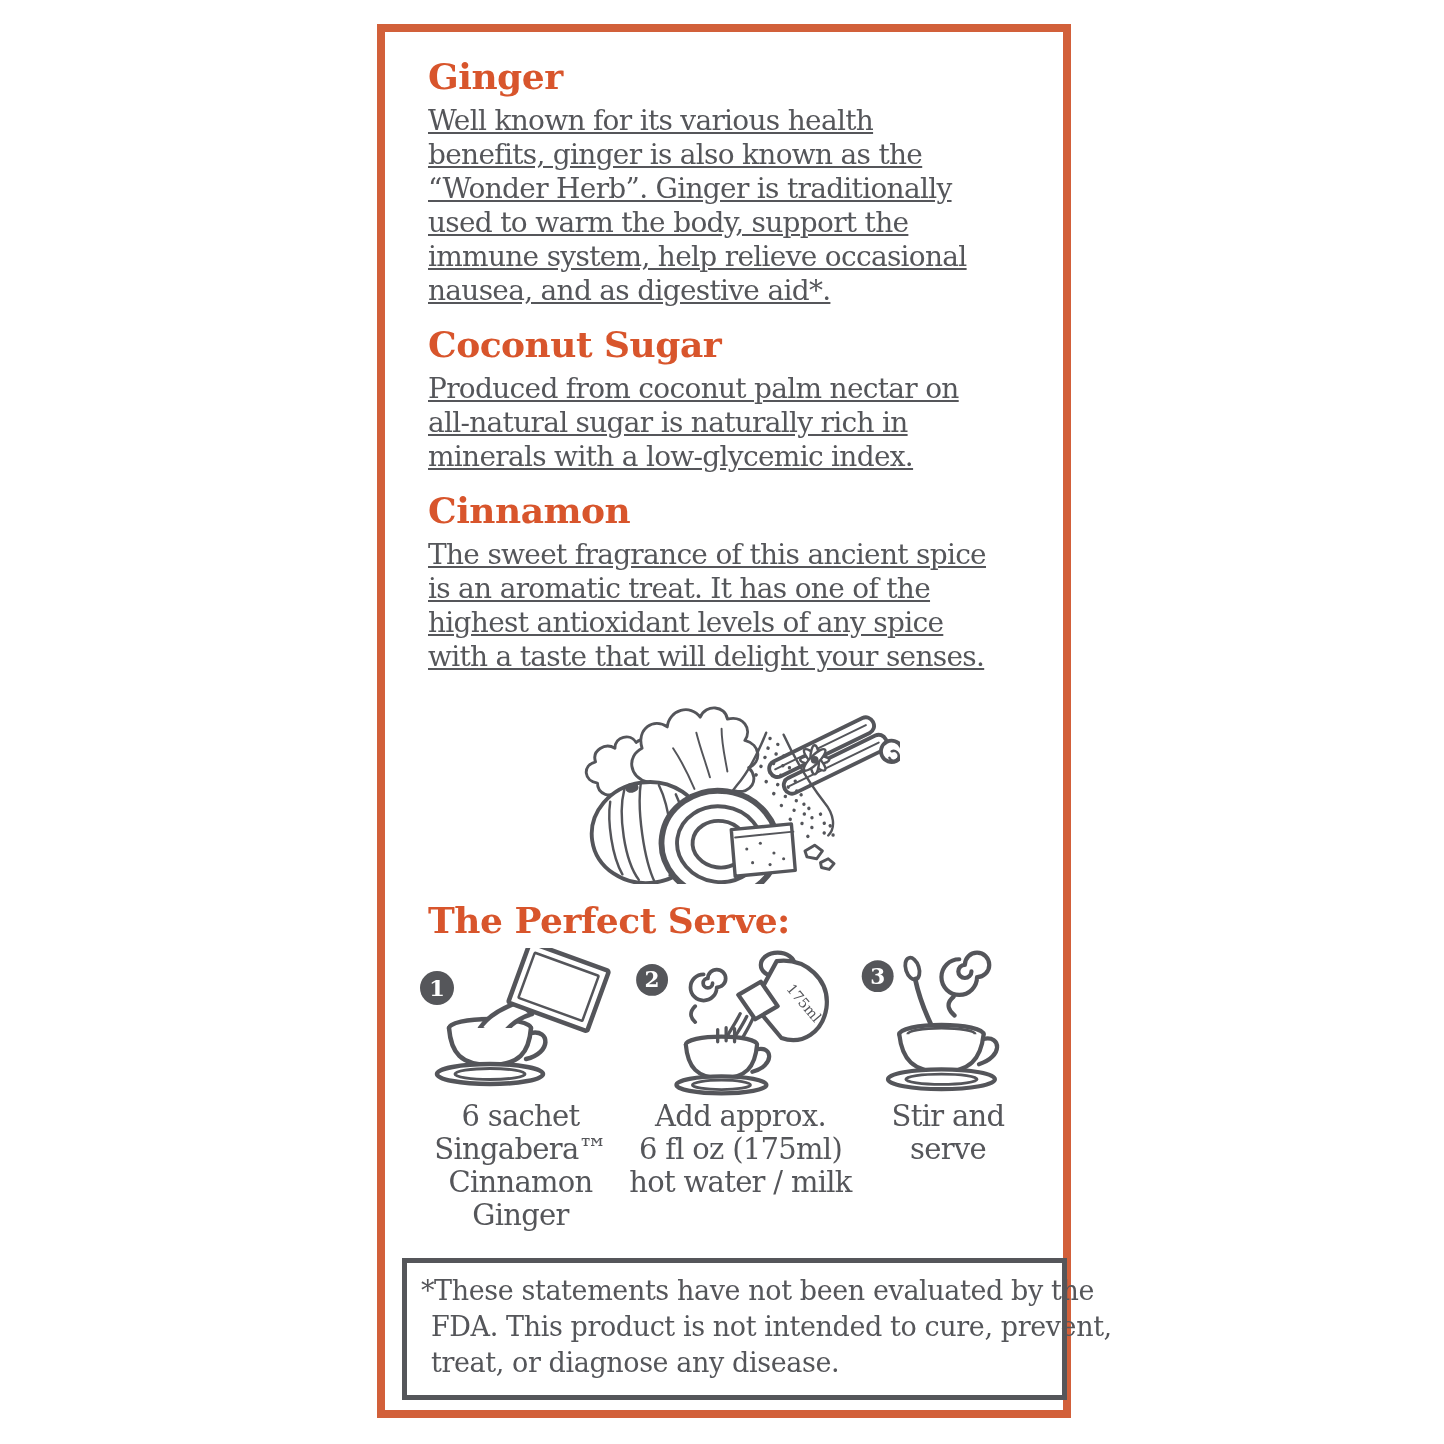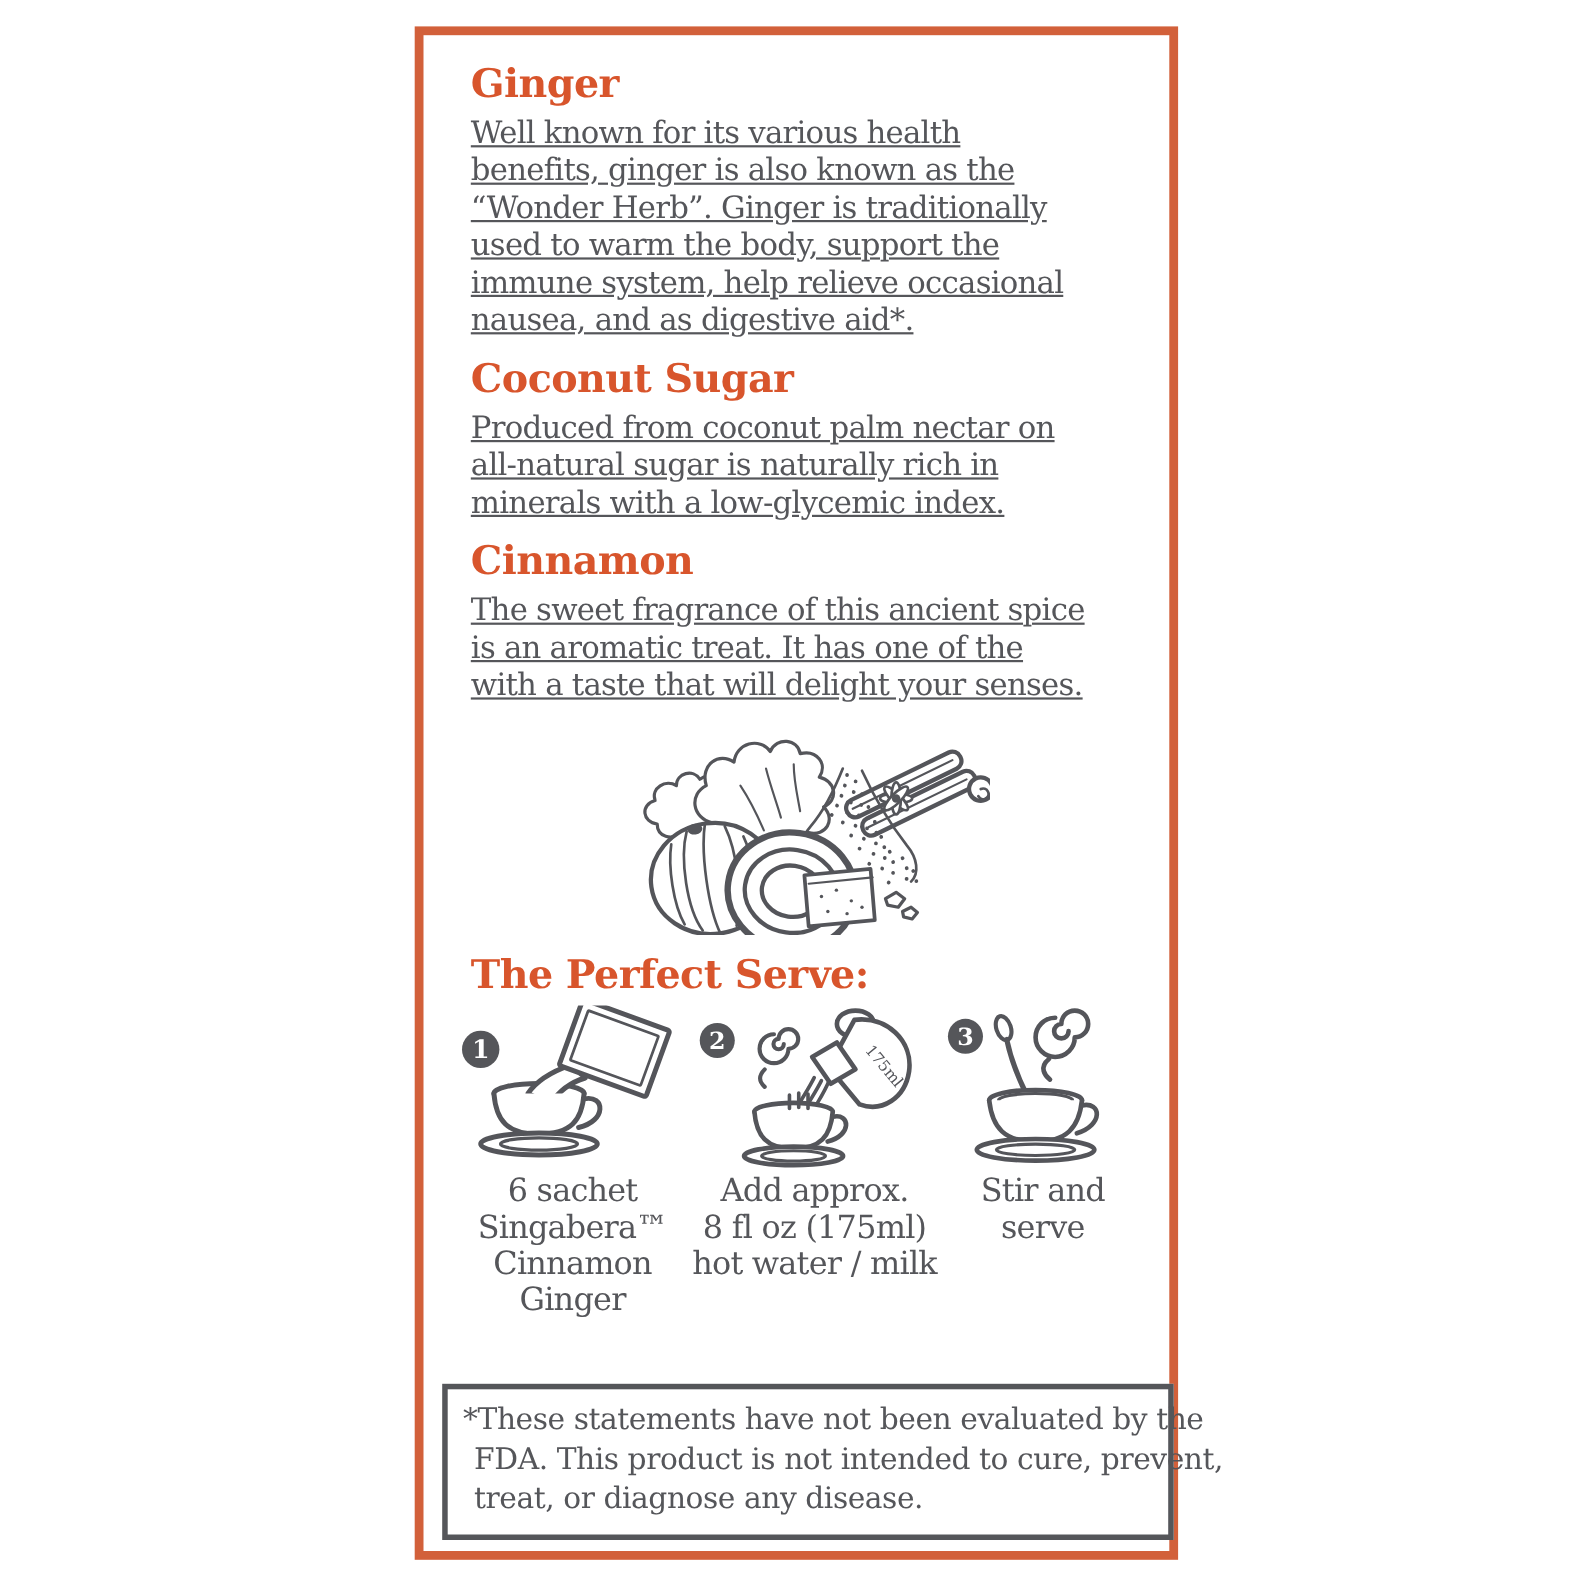--- a/index.html
+++ b/index.html
@@ -77,20 +77,21 @@
         <div class="line">all-natural sugar is naturally rich in</div>
         <div class="line">minerals with a low-glycemic index.</div>
       </div>
     </div>
 
     <div>
       <div class="heading">Cinnamon</div>
       <div class="para">
         <div class="line">The sweet fragrance of this ancient spice</div>
         <div class="line">is an aromatic treat. It has one of the</div>
+        <div class="line">highest antioxidant levels of any spice</div>
         <div class="line">with a taste that will delight your senses.</div>
       </div>
     </div>
 
     <svg class="illustration" width="320" height="194" viewBox="0 0 330 200" stroke="#54555A" fill="none" stroke-linecap="round" stroke-linejoin="round">
 
       <g stroke-width="3">
         <path fill="#fff" d="M18 96 C4 94 2 78 16 74 C12 62 26 54 36 60 C36 48 52 44 58 54 C68 46 80 54 76 64 C88 66 90 80 80 86 C84 96 74 106 64 102 C60 112 44 114 40 104 C32 112 18 108 18 96 Z"></path>
       </g>
 
@@ -210,21 +211,21 @@
           <path d="M126 74 C121 86 115 94 111 102" stroke-width="3.5"></path>
           <ellipse cx="92" cy="103" rx="38" ry="8.5" fill="#fff" stroke-width="4.5"></ellipse>
           <path d="M106 100 l0 -14 M97 99 l0 -14 M88 100 l0 -13" stroke-width="3.5"></path>
           <path d="M54 103 C56 127 66 139 92 139 C118 139 128 127 130 103" fill="#fff" stroke-width="4.5"></path>
           <path d="M130 108 C147 104 149 126 125 132" stroke-width="4.5"></path>
           <ellipse cx="92" cy="146" rx="48" ry="9" fill="#fff" stroke-width="4.5"></ellipse>
           <ellipse cx="92" cy="146" rx="31" ry="5" stroke-width="3"></ellipse>
         </svg>
         <div class="caption">
           <div class="line">Add approx.</div>
-          <div class="line">8 fl oz (175ml)</div>
+          <div class="line">6 fl oz (175ml)</div>
           <div class="line">hot water / milk</div>
         </div>
       </div>
 
       <div class="step step-3">
         <svg width="190" height="150" viewBox="0 0 190 160" stroke="#54555A" fill="none" stroke-linecap="round" stroke-linejoin="round">
           <circle cx="20" cy="30" r="17" fill="#55565A" stroke="none"></circle>
           <text class="badge-num" x="20" y="38" text-anchor="middle" fill="#fff" stroke="none">3</text>
           <path d="M107 12 a19 19 0 1 0 19 19 a13 13 0 1 0 -13 -13 a7 7 0 1 0 7 7" stroke-width="4.5"></path>
           <path d="M101 52 c-10 8 -4 16 1 20" stroke-width="4.5"></path>

